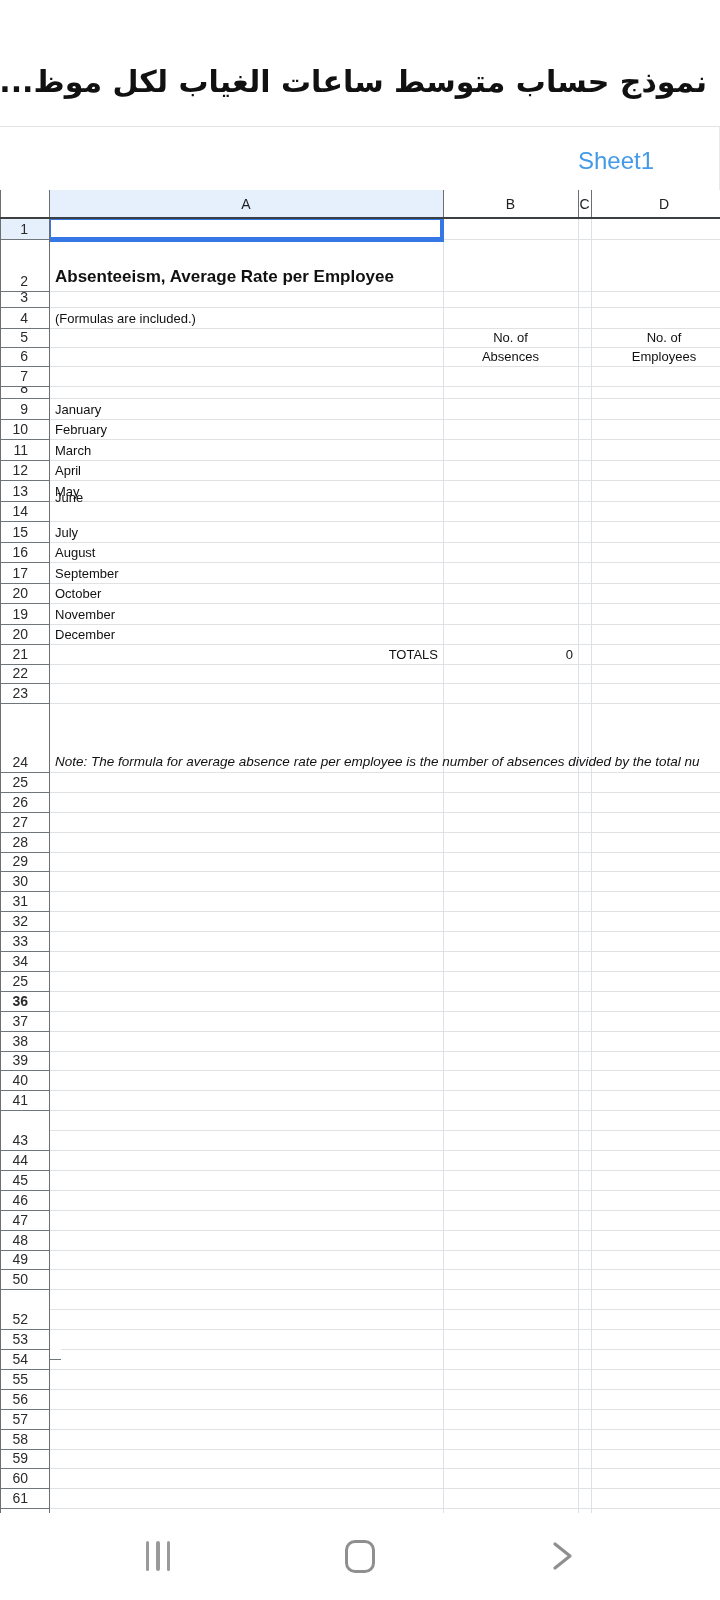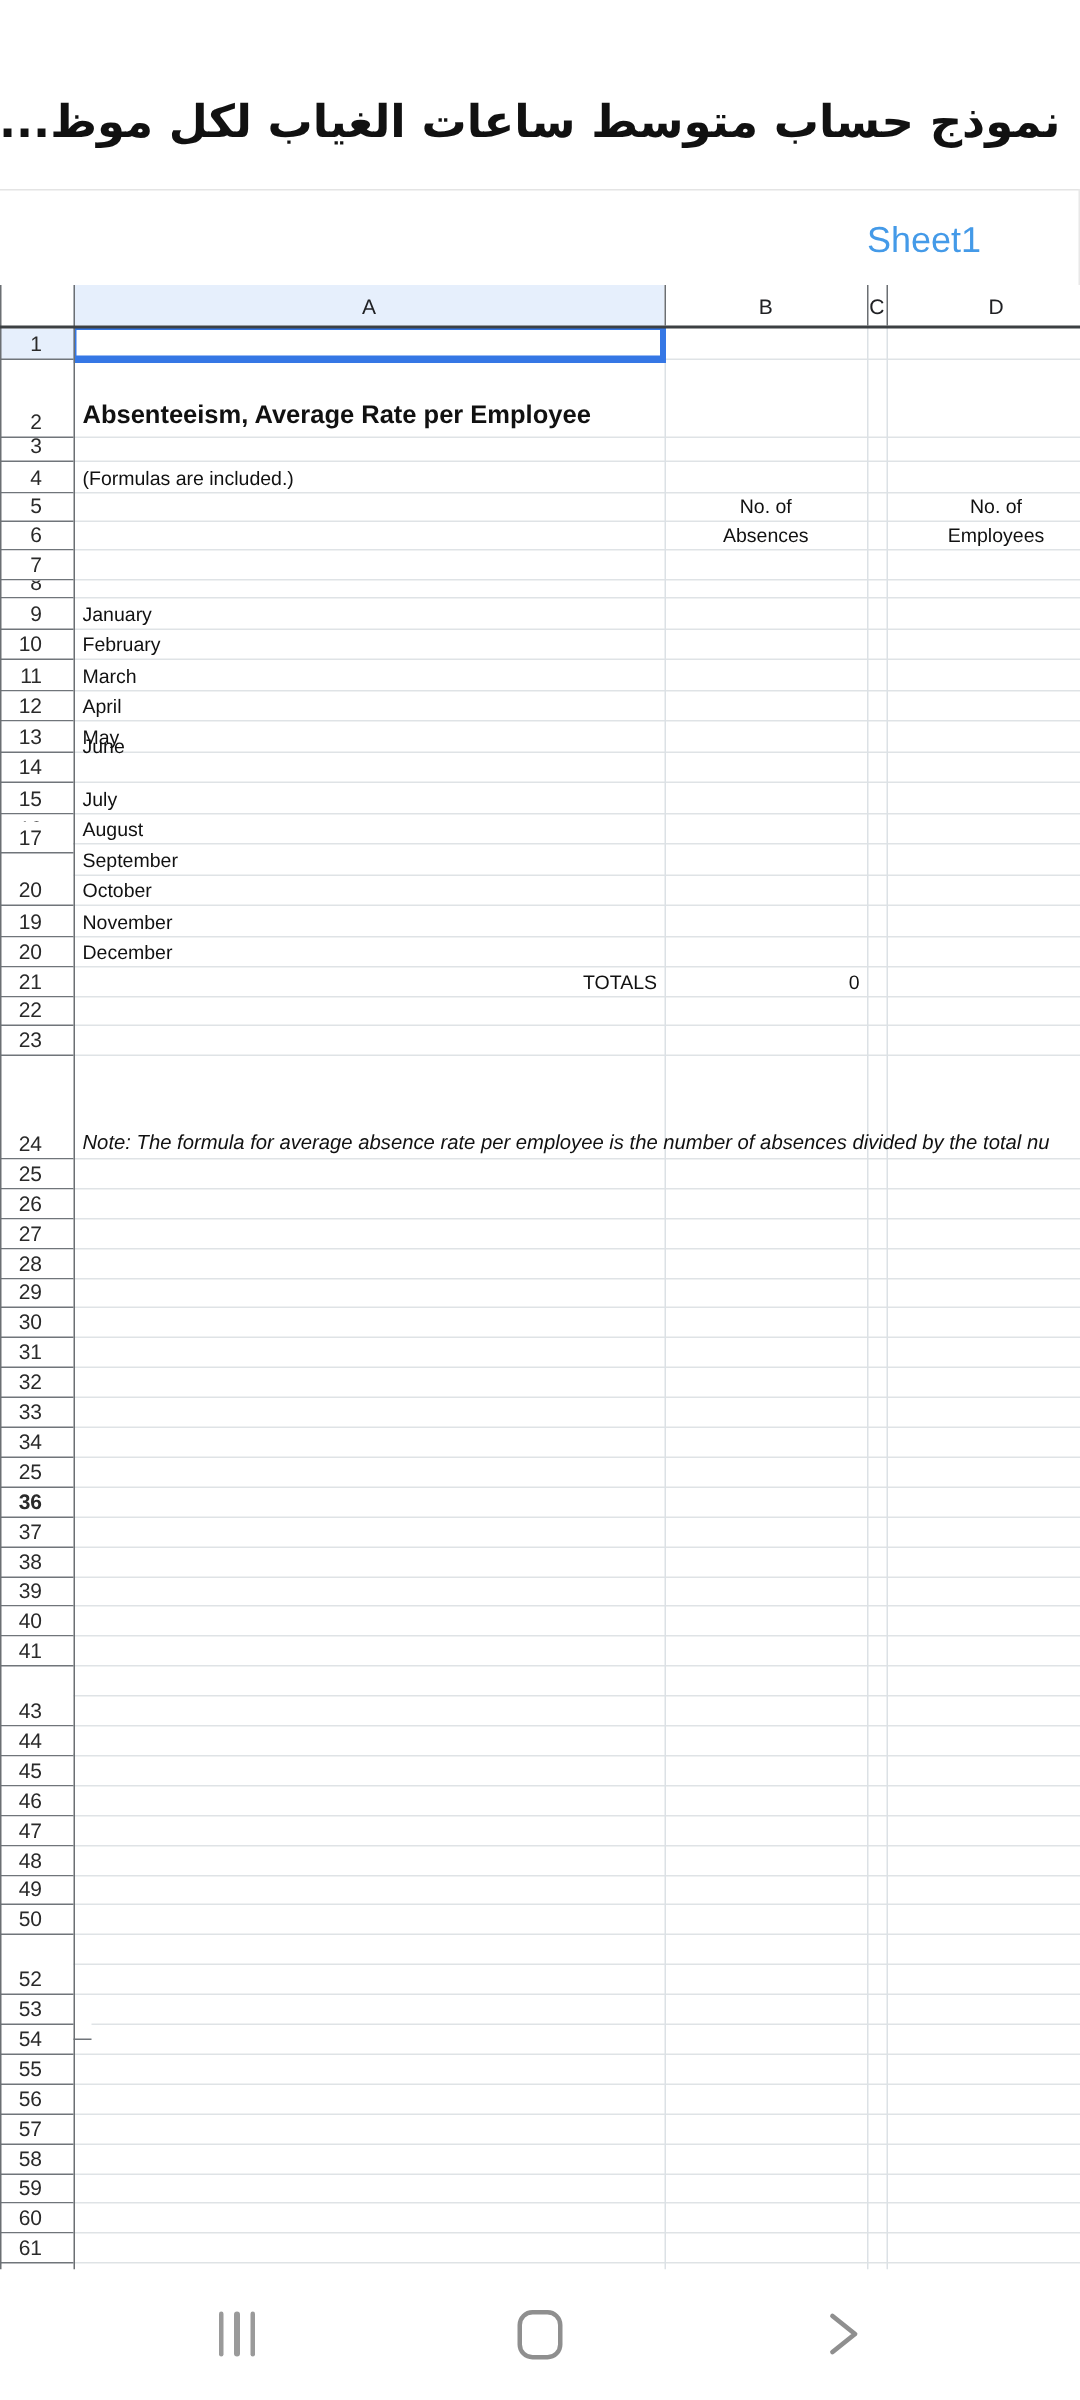--- a/index.html
+++ b/index.html
@@ -104,21 +104,21 @@
     <div class="rowhead" style="top:270.5px;height:20.5px;">12</div>
     <div class="hline" style="top:290.00px;"></div>
     <div class="rowhead" style="top:291px;height:20.5px;">13</div>
     <div class="hline" style="top:310.50px;"></div>
     <div class="rowhead" style="top:311.5px;height:20.5px;">14</div>
     <div class="hline" style="top:331.00px;"></div>
     <div class="rowhead" style="top:332px;height:20.5px;">15</div>
     <div class="hline" style="top:351.50px;"></div>
     <div class="rowhead" style="top:352.5px;height:20.5px;">16</div>
     <div class="hline" style="top:372.00px;"></div>
-    <div class="rowhead" style="top:358px;height:20.5px;">17</div>
+    <div class="rowhead" style="top:373px;height:20.5px;">17</div>
     <div class="hline" style="top:392.50px;"></div>
     <div class="rowhead" style="top:393.5px;height:20.5px;">20</div>
     <div class="hline" style="top:413.00px;"></div>
     <div class="rowhead" style="top:414px;height:20.5px;">19</div>
     <div class="hline" style="top:433.50px;"></div>
     <div class="rowhead" style="top:434.5px;height:20.5px;">20</div>
     <div class="hline" style="top:454.00px;"></div>
     <div class="rowhead" style="top:455px;height:19.65px;">21</div>
     <div class="hline" style="top:473.65px;"></div>
     <div class="rowhead" style="top:474.65px;height:19.65px;">22</div>

